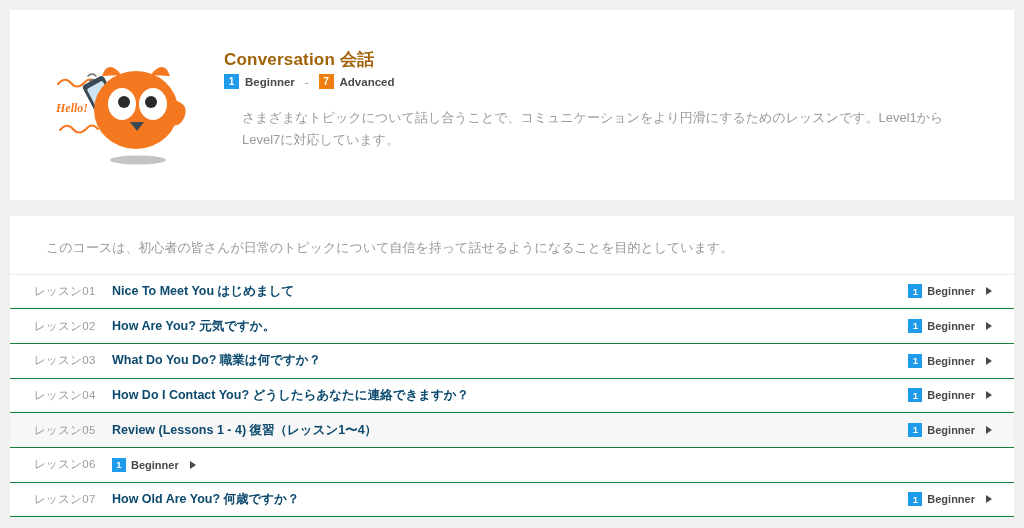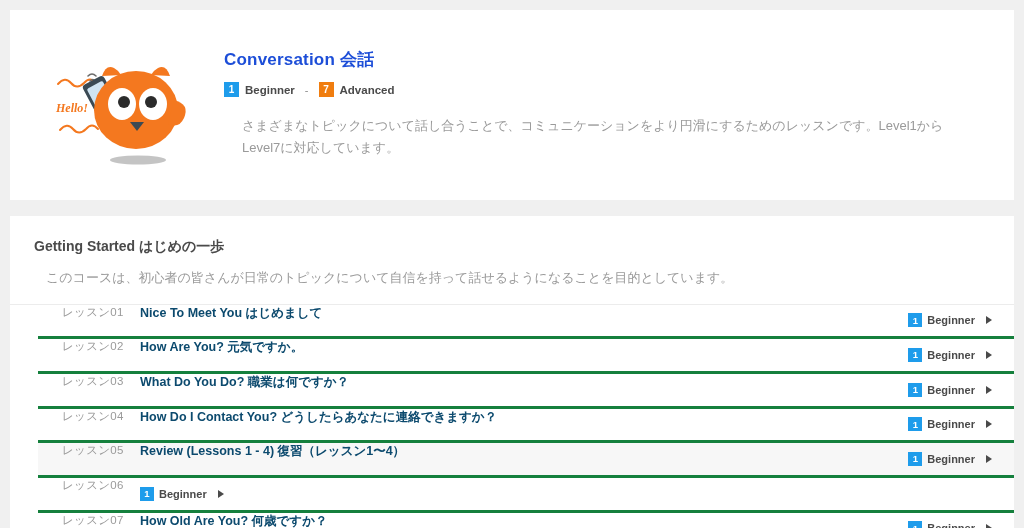--- a/index.html
+++ b/index.html
@@ -44,23 +44,23 @@
 
   .course-info {
     padding-left: 14px;
     padding-top: 10px;
     flex: 1;
   }
 
   .course-title {
     font-size: 17px;
     font-weight: bold;
-    color: #1d4ed8;
+    color: #a16207;
     letter-spacing: 0.2px;
-    margin: 0 0 12px 0;
+    margin: 0 0 4px 0;
     line-height: 1.2;
   }
 
   .level-row {
     display: flex;
     align-items: center;
     margin-bottom: 14px;
     font-size: 11.5px;
     font-weight: bold;
     color: #4a4a4a;
@@ -123,26 +123,26 @@
     font-size: 13px;
     color: #9a9a9a;
     margin: 0 0 16px 12px;
     line-height: 1.5;
   }
 
   .lesson-list { border-top: 1px solid #ececec; }
 
   .lesson-row {
     display: flex;
+    align-items: center;
     height: 34.7px;
     padding: 0 22px 0 24px;
-    border-bottom: 3px solid #15803d;
+    border-bottom: 1px solid #15803d;
     box-sizing: border-box;
     background: #ffffff;
-    margin-left: 28px;
   }
   .lesson-row.hovered { background: #f7f7f7; }
 
   .lesson-num {
     font-size: 11.5px;
     color: #9a9a9a;
     width: 78px;
     min-width: 78px;
     letter-spacing: 0.3px;
   }
@@ -231,21 +231,20 @@
         <span class="level-chip orange">7</span>
         <span>Advanced</span>
       </div>
 
       <p class="course-desc">さまざまなトピックについて話し合うことで、コミュニケーションをより円滑にするためのレッスンです。Level1からLevel7に対応しています。</p>
     </div>
   </div>
 
   <div class="lessons-card">
     <div class="section-head">
-      <h2 class="section-title">Getting Started はじめの一歩</h2>
       <p class="section-desc">このコースは、初心者の皆さんが日常のトピックについて自信を持って話せるようになることを目的としています。</p>
     </div>
 
     <div class="lesson-list" id="lesson-list">
         <div class="lesson-row">
           <div class="lesson-num">レッスン01</div>
           <div class="lesson-title">Nice To Meet You はじめまして</div>
           <div class="lesson-meta">
             <span class="level-chip blue">1</span>
             <span>Beginner</span>

